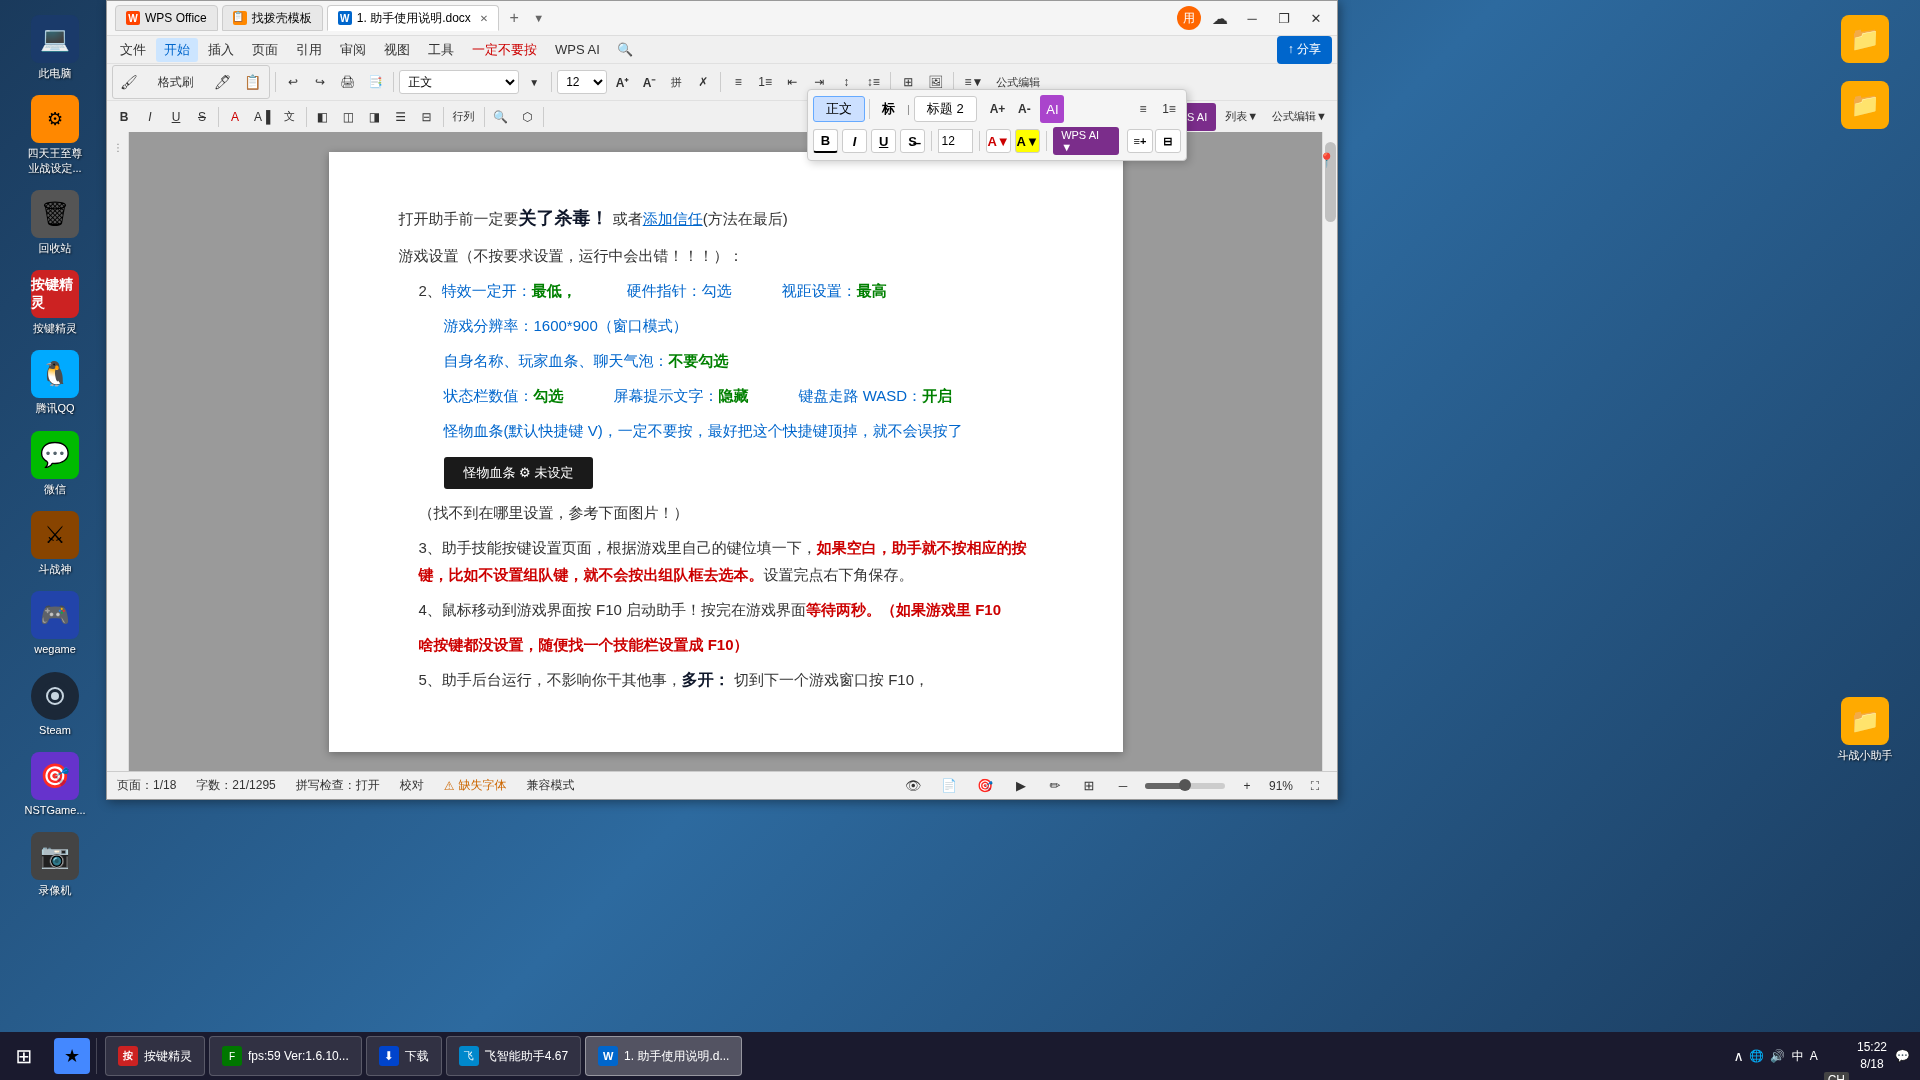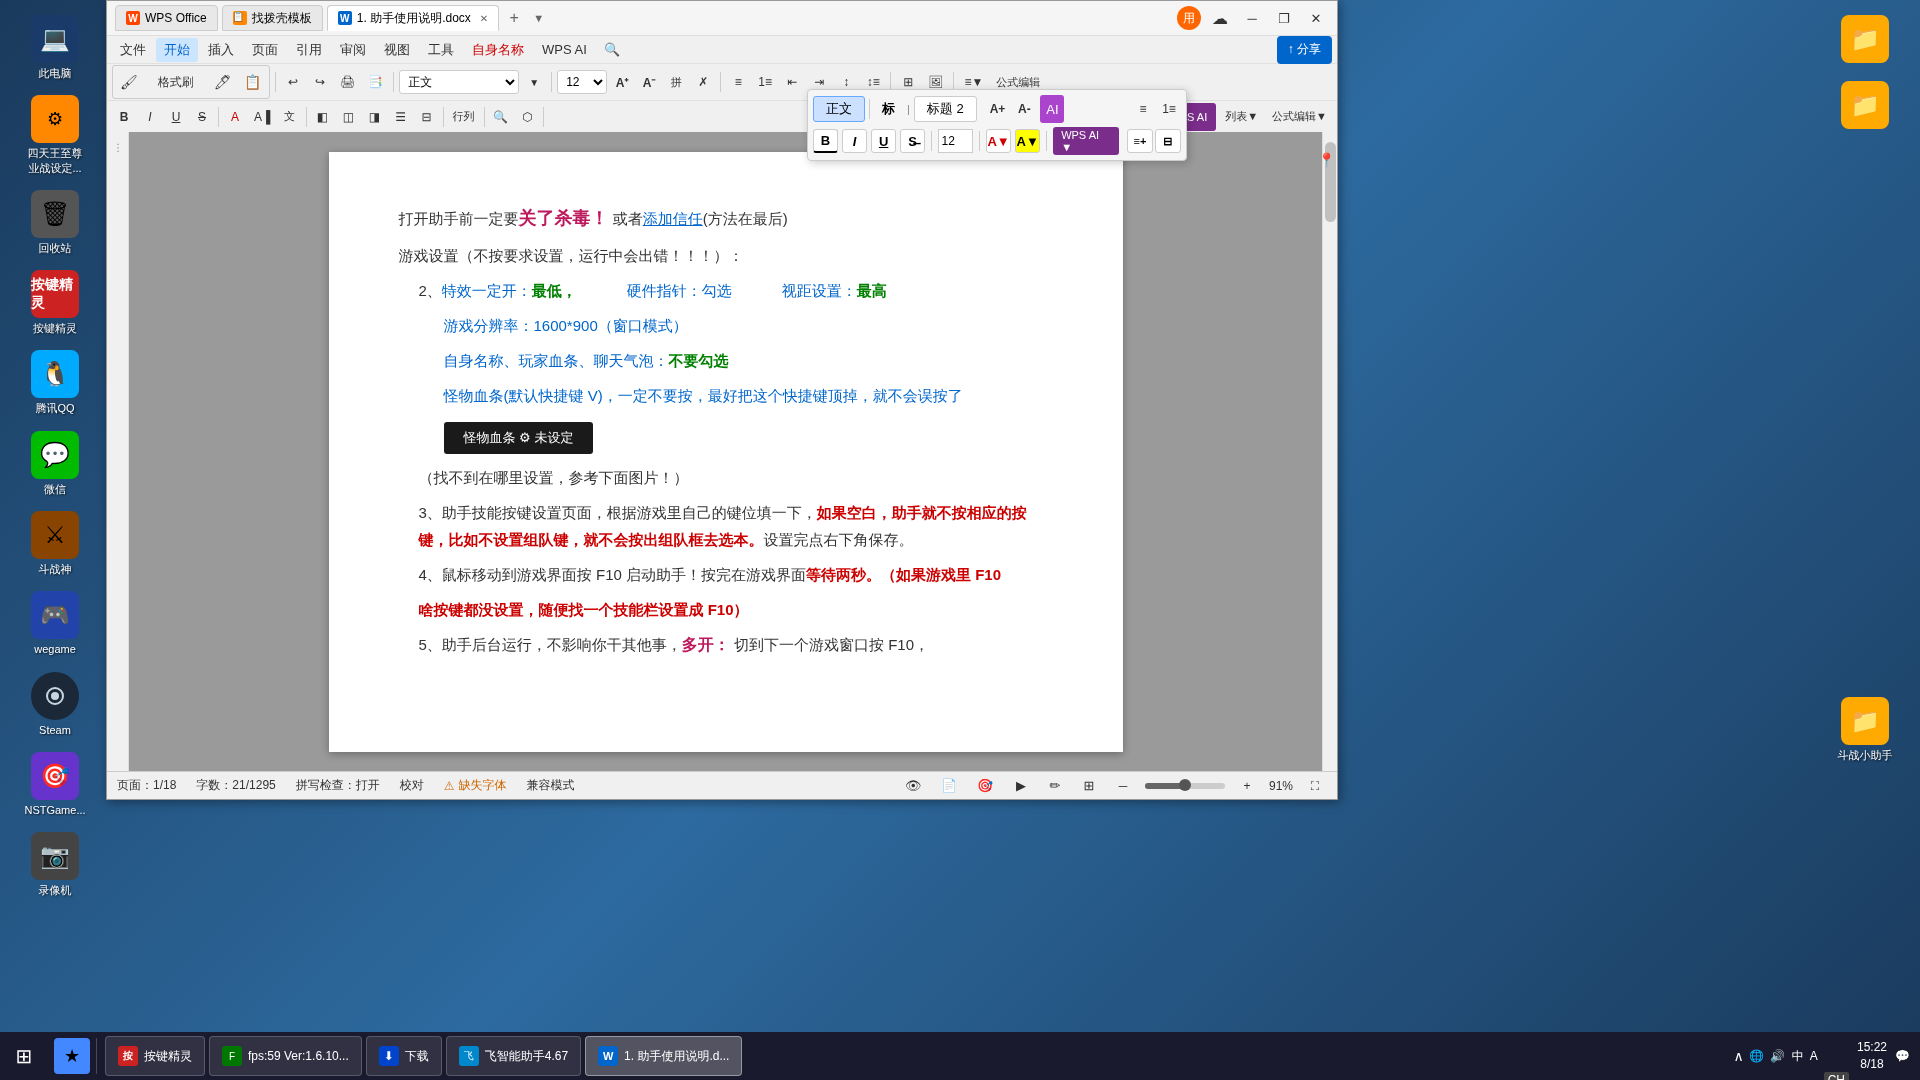--- a/index.html
+++ b/index.html
@@ -357,21 +357,21 @@
     .doc-content {
       font-size: 15px;
       line-height: 1.8;
       color: #333;
     }
 
     .doc-line {
       margin-bottom: 8px;
     }
 
-    .highlight-red { color: #be185d; font-weight: bold; font-size: 18px; }
+    .highlight-red { color: #0f172a; font-weight: bold; font-size: 18px; }
     .highlight-blue { color: #0066cc; }
     .highlight-green { color: #008000; font-weight: bold; }
     .text-bold { font-weight: bold; }
     .text-red-bold { color: #cc0000; font-weight: bold; }
     .underline-text { text-decoration: underline; color: #0066cc; }
 
     .doc-image-placeholder {
       display: inline-block;
       background: #1a1a1a;
       color: white;
@@ -568,21 +568,21 @@
 
     <div class="menu-bar">
       <div class="menu-item">文件</div>
       <div class="menu-item active">开始</div>
       <div class="menu-item">插入</div>
       <div class="menu-item">页面</div>
       <div class="menu-item">引用</div>
       <div class="menu-item">审阅</div>
       <div class="menu-item">视图</div>
       <div class="menu-item">工具</div>
-      <div class="menu-item accent">自身名称</div>
+      <div class="menu-item accent">一定不要按</div>
       <div class="menu-item">WPS AI</div>
       <div class="menu-item">🔍</div>
 
       <div style="margin-left:auto; display:flex; gap:4px;">
         <div class="toolbar-btn" style="background:#0066cc; color:white; padding:3px 10px; border-radius:4px;">↑ 分享</div>
       </div>
     </div>
 
     <div class="toolbar-row">
 
@@ -735,20 +735,23 @@
             </div>
 
             <div class="doc-line" style="margin-left:45px;">
               <span class="highlight-blue">游戏分辨率：1600*900（窗口模式）</span>
             </div>
 
             <div class="doc-line" style="margin-left:45px;">
               <span class="highlight-blue">自身名称、玩家血条、聊天气泡：</span><span class="highlight-green">不要勾选</span>
             </div>
 
+            <div class="doc-line" style="margin-left:45px;">
+              <span class="highlight-blue">状态栏数值：</span><span class="highlight-green">勾选</span><span style="display:inline-block;width:50px;"></span><span class="highlight-blue">屏幕提示文字：</span><span class="highlight-green">隐藏</span><span style="display:inline-block;width:50px;"></span><span class="highlight-blue">键盘走路 WASD：</span><span class="highlight-green">开启</span>
+            </div>
 
 
             <div class="doc-line" style="margin-left:45px;">
               <span class="highlight-blue">怪物血条(默认快捷键 V)，一定不要按，最好把这个快捷键顶掉，就不会误按了</span>
             </div>
 
             <div style="margin-left:45px;margin-bottom:5px;">
               <div class="doc-image-placeholder">怪物血条    ⚙    未设定</div>
             </div>
 

